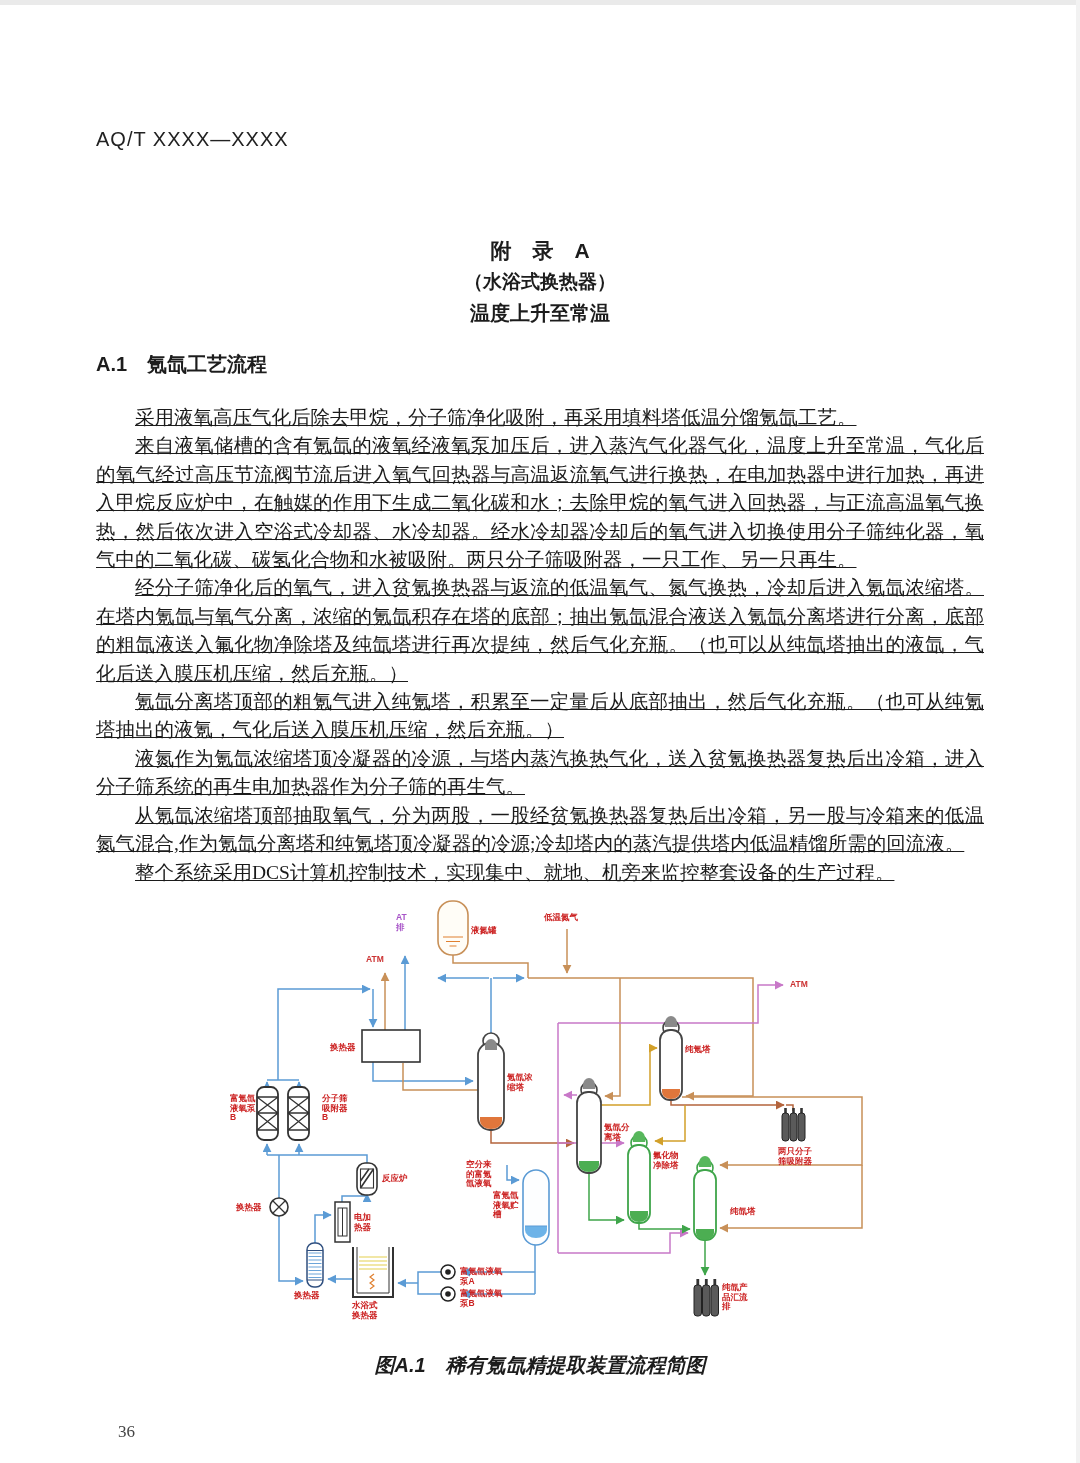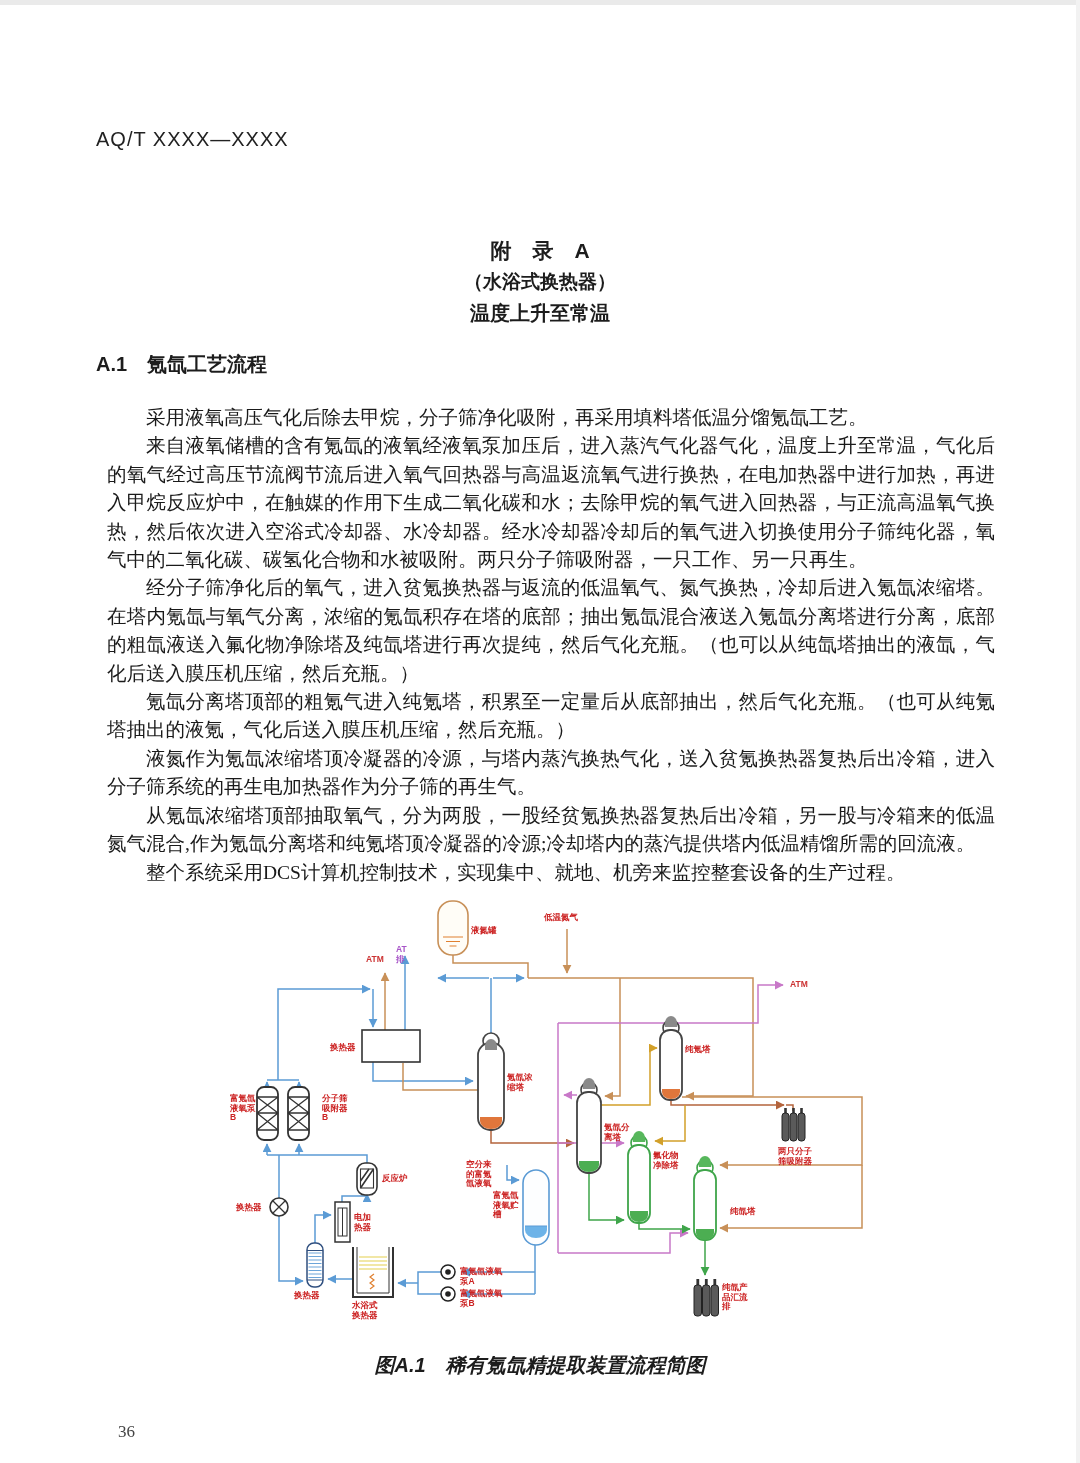--- a/index.html
+++ b/index.html
@@ -11,21 +11,21 @@
   .doc-code{position:absolute;left:0;top:128px;font-family:"Liberation Sans",sans-serif;
             font-size:20px;letter-spacing:1px;color:#222;}
   .title-1{position:absolute;left:0;top:237px;width:100%;text-align:center;
            font-family:"Liberation Sans",sans-serif;font-weight:bold;font-size:21px;}
   .title-2{position:absolute;left:0;top:269px;width:100%;text-align:center;
            font-family:"Liberation Sans",sans-serif;font-weight:bold;font-size:19px;}
   .title-3{position:absolute;left:0;top:300px;width:100%;text-align:center;
            font-family:"Liberation Sans",sans-serif;font-weight:bold;font-size:20px;}
   .section-heading{position:absolute;left:0;top:351px;
            font-family:"Liberation Sans",sans-serif;font-weight:bold;font-size:20px;}
-  .paragraphs{position:absolute;left:11px;top:404px;width:888px;}
+  .paragraphs{position:absolute;left:0;top:404px;width:888px;text-decoration:underline;}
   .paragraphs p{margin:0;text-indent:2em;text-align:justify;
                 font-size:19.5px;line-height:28.4px;color:#1a1a1a;}
   .figure{position:absolute;left:134px;top:893px;width:640px;height:452px;}
   .figure svg{position:absolute;left:0;top:0;}
   .dlabel{position:absolute;color:#cc2222;font-family:"Liberation Sans",sans-serif;
           font-weight:bold;font-size:8.5px;line-height:9.5px;letter-spacing:0;}
   .dlabel.purple{color:#a855c8;}
   .dlabel.redorange{color:#cc3333;}
   .caption{position:absolute;left:0;top:1352px;width:100%;text-align:center;
            font-family:"Liberation Sans",sans-serif;font-weight:bold;font-size:20px;font-style:italic;}
@@ -250,21 +250,21 @@
           <rect x="466.4" y="386" width="2.8" height="6" fill="#333"></rect>
           <rect x="474.9" y="386" width="2.8" height="6" fill="#333"></rect>
           <rect x="483.4" y="386" width="2.8" height="6" fill="#333"></rect>
           <rect x="464" y="392" width="7.5" height="31" rx="3" fill="#5a5a5a" stroke="#222"></rect>
           <rect x="472.5" y="392" width="7.5" height="31" rx="3" fill="#5a5a5a" stroke="#222"></rect>
           <rect x="481" y="392" width="7.5" height="31" rx="3" fill="#5a5a5a" stroke="#222"></rect>
         </g>
       </svg>
 
       <div class="dlabel" style="left:241px;top:33px;width:34px;">液氮罐</div>
-      <div class="dlabel purple" style="left:166px;top:52px;width:15px;">AT排</div>
+      <div class="dlabel purple" style="left:166px;top:20px;width:15px;">AT排</div>
       <div class="dlabel redorange" style="left:136px;top:62px;width:26px;">ATM</div>
       <div class="dlabel" style="left:314px;top:20px;width:40px;">低温氮气</div>
       <div class="dlabel redorange" style="left:560px;top:87px;width:26px;">ATM</div>
       <div class="dlabel" style="left:100px;top:150px;width:34px;">换热器</div>
       <div class="dlabel" style="left:0px;top:201px;width:30px;">富氪氙液氧泵B</div>
       <div class="dlabel" style="left:92px;top:201px;width:30px;">分子筛吸附器B</div>
       <div class="dlabel" style="left:277px;top:180px;width:28px;">氪氙浓缩塔</div>
       <div class="dlabel" style="left:374px;top:230px;width:28px;">氪氙分离塔</div>
       <div class="dlabel" style="left:455px;top:152px;width:30px;">纯氪塔</div>
       <div class="dlabel" style="left:423px;top:258px;width:28px;">氟化物净除塔</div>

